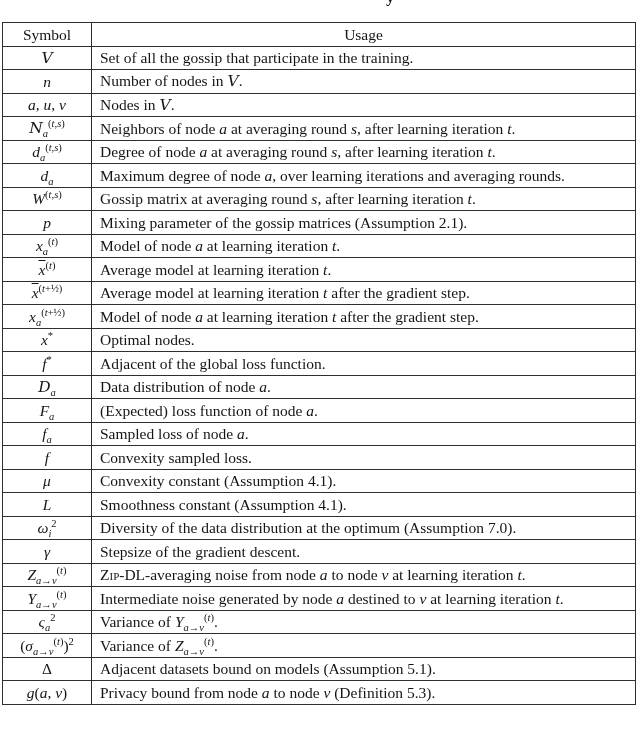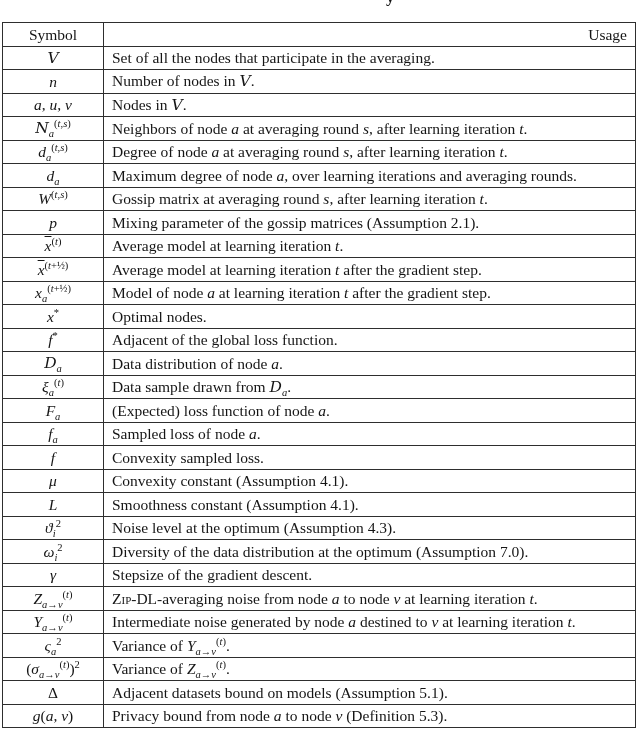--- a/index.html
+++ b/index.html
@@ -44,26 +44,26 @@
     border: 1.6px solid #2e2e2e;
     padding: 1px 8px;
     height: 20.5px;
     line-height: 19px;
     vertical-align: middle;
     overflow: hidden;
     white-space: nowrap;
   }
   th {
     font-weight: normal;
-    text-align: right;
+    text-align: center;
   }
   .sym {
     width: 82px;
     text-align: center;
-    padding: 1px 9px;
+    padding: 1px 3px;
   }
   sup, sub {
     font-size: 68%;
     line-height: 0;
   }
   sub { vertical-align: -0.35em; }
   sup { vertical-align: 0.55em; }
   i { font-style: italic; }
   .cal {
     font-style: italic;
@@ -82,21 +82,21 @@
 <table class="notation">
   <thead>
     <tr>
       <th class="sym">Symbol</th>
       <th>Usage</th>
     </tr>
   </thead>
   <tbody id="rows">
   <tr>
     <td class="sym"><span class="cal">V</span></td>
-    <td class="usage">Set of all the nodes that participate in the averaging.</td>
+    <td class="usage">Set of all the gossip that participate in the training.</td>
   </tr>
 
   <tr>
     <td class="sym"><i>n</i></td>
     <td class="usage">Number of nodes in <span class="cal">V</span>.</td>
   </tr>
 
   <tr>
     <td class="sym"><i>a</i>, <i>u</i>, <i>v</i></td>
     <td class="usage">Nodes in <span class="cal">V</span>.</td>
@@ -120,20 +120,24 @@
   <tr>
     <td class="sym"><i>W</i><sup>(<i>t</i>,<i>s</i>)</sup></td>
     <td class="usage">Gossip matrix at averaging round <i>s</i>, after learning iteration <i>t</i>.</td>
   </tr>
 
   <tr>
     <td class="sym"><i>p</i></td>
     <td class="usage">Mixing parameter of the gossip matrices (Assumption 2.1).</td>
   </tr>
 
+  <tr>
+    <td class="sym"><i>x</i><sub><i>a</i></sub><sup>(<i>t</i>)</sup></td>
+    <td class="usage">Model of node <i>a</i> at learning iteration <i>t</i>.</td>
+  </tr>
 
   <tr>
     <td class="sym"><span class="ol"><i>x</i></span><sup>(<i>t</i>)</sup></td>
     <td class="usage">Average model at learning iteration <i>t</i>.</td>
   </tr>
 
   <tr>
     <td class="sym"><span class="ol"><i>x</i></span><sup>(<i>t</i>+½)</sup></td>
     <td class="usage">Average model at learning iteration <i>t</i> after the gradient step.</td>
   </tr>
@@ -151,24 +155,20 @@
   <tr>
     <td class="sym"><i>f</i><sup>*</sup></td>
     <td class="usage">Adjacent of the global loss function.</td>
   </tr>
 
   <tr>
     <td class="sym"><span class="cal">D</span><sub><i>a</i></sub></td>
     <td class="usage">Data distribution of node <i>a</i>.</td>
   </tr>
 
-  <tr>
-    <td class="sym"><i>ξ</i><sub><i>a</i></sub><sup>(<i>t</i>)</sup></td>
-    <td class="usage">Data sample drawn from <span class="cal">D</span><sub><i>a</i></sub>.</td>
-  </tr>
 
   <tr>
     <td class="sym"><i>F</i><sub><i>a</i></sub></td>
     <td class="usage">(Expected) loss function of node <i>a</i>.</td>
   </tr>
 
   <tr>
     <td class="sym"><i>f</i><sub><i>a</i></sub></td>
     <td class="usage">Sampled loss of node <i>a</i>.</td>
   </tr>
@@ -181,24 +181,20 @@
   <tr>
     <td class="sym"><i>μ</i></td>
     <td class="usage">Convexity constant (Assumption 4.1).</td>
   </tr>
 
   <tr>
     <td class="sym"><i>L</i></td>
     <td class="usage">Smoothness constant (Assumption 4.1).</td>
   </tr>
 
-  <tr>
-    <td class="sym"><i>ϑ</i><sub><i>i</i></sub><sup>2</sup></td>
-    <td class="usage">Noise level at the optimum (Assumption 4.3).</td>
-  </tr>
 
   <tr>
     <td class="sym"><i>ω</i><sub><i>i</i></sub><sup>2</sup></td>
     <td class="usage">Diversity of the data distribution at the optimum (Assumption 7.0).</td>
   </tr>
 
   <tr>
     <td class="sym"><i>γ</i></td>
     <td class="usage">Stepsize of the gradient descent.</td>
   </tr>

